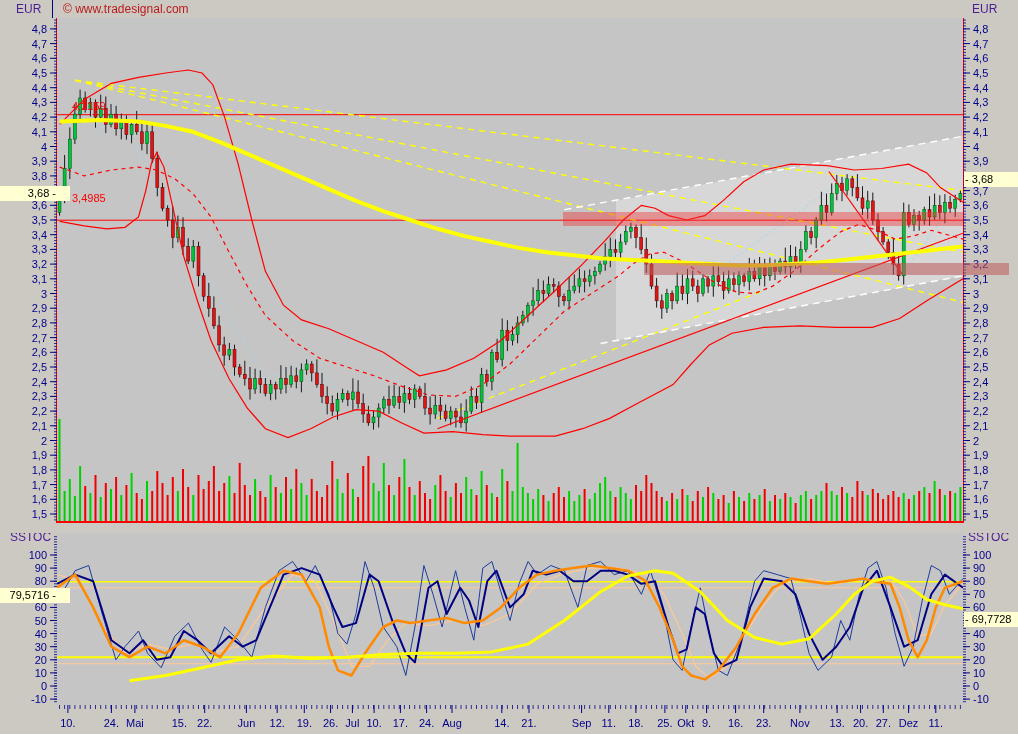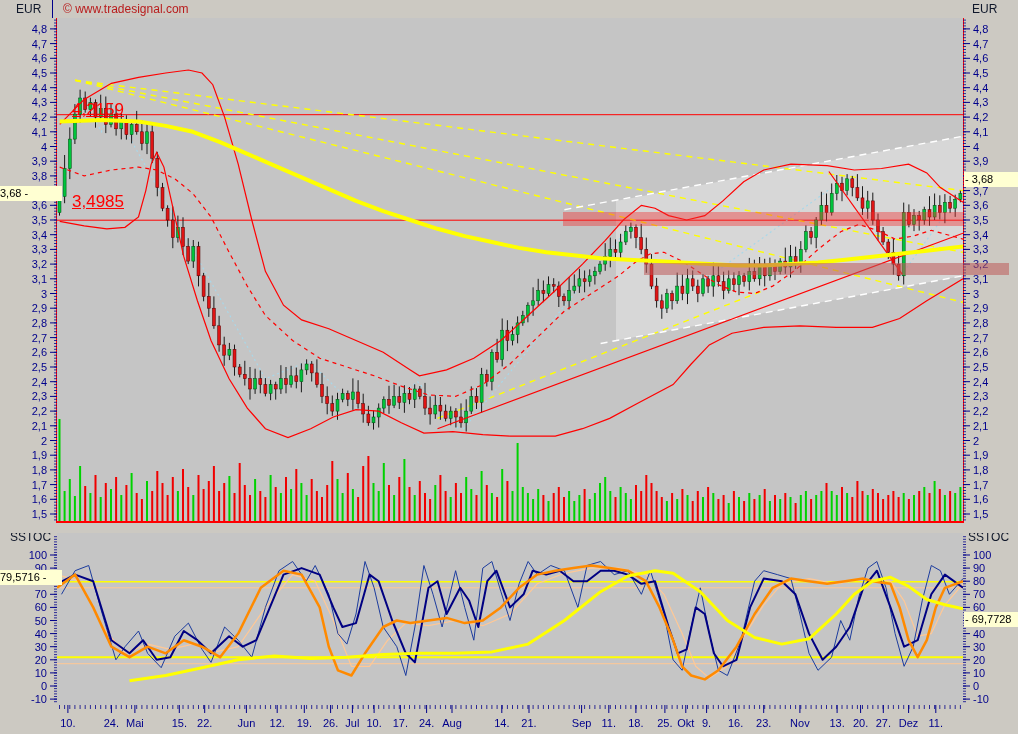--- a/index.html
+++ b/index.html
@@ -3,33 +3,33 @@
 <meta charset="utf-8">
 <style>
   html,body{margin:0;padding:0;}
   body{
     width:1018px;height:734px;overflow:hidden;position:relative;
     background:#ccc9c2;
     font-family:"Liberation Sans", sans-serif;
     -webkit-font-smoothing:none;
   }
   #stage{position:absolute;left:0;top:0;width:1018px;height:734px;}
-  .titlebar-label{position:absolute;top:2px;font-size:12px;color:#0f172a;}
+  .titlebar-label{position:absolute;top:2px;font-size:12px;color:#4c1d95;}
   .copyright{position:absolute;left:63px;top:2px;font-size:12px;color:#b91c1c;}
   .vdiv{position:absolute;left:52px;top:0;width:1px;height:18px;background:#00008b;}
   .plotbg{position:absolute;background:#c5c5c5;}
   svg{display:block;}
   .axis-svg{position:absolute;z-index:3;}
   .redline{position:absolute;background:#ff0000;z-index:2;}
-  .hline-label{position:absolute;font-size:17px;color:#ff0000;z-index:3;background:transparent;text-decoration:underline;}
+  .hline-label{position:absolute;font-size:11px;color:#ff0000;z-index:3;background:transparent;}
   .marker{
     position:absolute;z-index:5;background:#ffffd2;color:#000;
     font-size:11px;line-height:15px;height:15px;white-space:nowrap;
   }
-  .marker.left{left:0;width:56px;text-align:left;padding-right:6px;}
+  .marker.left{left:0;width:56px;text-align:right;padding-right:14px;}
   .marker.right{left:964px;width:54px;text-align:left;padding-left:1px;}
   .band{position:absolute;z-index:2;}
   #time-axis{position:absolute;left:57px;top:703px;z-index:3;}
   .gap-strip{position:absolute;left:0;width:1018px;background:#ccc9c2;z-index:1;}
 </style>
 </head>
 <body>
 
 <div id="stage">
 
@@ -1281,21 +1281,21 @@
       <line x1="0" y1="126.8" x2="7" y2="126.8" stroke="#00008b" stroke-width="1"></line>
       <text x="10" y="130.8" fill="#00008b" font-size="11px" font-family="Liberation Sans, sans-serif">20</text>
       <line x1="0" y1="139.9" x2="7" y2="139.9" stroke="#00008b" stroke-width="1"></line>
       <text x="10" y="143.9" fill="#00008b" font-size="11px" font-family="Liberation Sans, sans-serif">10</text>
       <line x1="0" y1="153" x2="7" y2="153" stroke="#00008b" stroke-width="1"></line>
       <text x="10" y="157" fill="#00008b" font-size="11px" font-family="Liberation Sans, sans-serif">0</text>
       <line x1="0" y1="166.1" x2="7" y2="166.1" stroke="#00008b" stroke-width="1"></line>
       <text x="10" y="170.1" fill="#00008b" font-size="11px" font-family="Liberation Sans, sans-serif">-10</text>
     </svg>
 
-  <div class="marker left" style="top:570px;">79,5716 -</div>
+  <div class="marker left" style="top:588px;">79,5716 -</div>
   <div class="marker right" style="top:612px;">- 69,7728</div>
 
   <svg id="time-axis" width="906" height="30">
       <line x1="2.5" y1="2" x2="2.5" y2="6" stroke="#00008b" stroke-width="0.8"></line>
       <line x1="7.6" y1="2" x2="7.6" y2="6" stroke="#00008b" stroke-width="0.8"></line>
       <line x1="12.8" y1="2" x2="12.8" y2="6" stroke="#00008b" stroke-width="0.8"></line>
       <line x1="17.9" y1="2" x2="17.9" y2="6" stroke="#00008b" stroke-width="0.8"></line>
       <line x1="23.1" y1="2" x2="23.1" y2="6" stroke="#00008b" stroke-width="0.8"></line>
       <line x1="28.2" y1="2" x2="28.2" y2="6" stroke="#00008b" stroke-width="0.8"></line>
       <line x1="33.4" y1="2" x2="33.4" y2="6" stroke="#00008b" stroke-width="0.8"></line>

